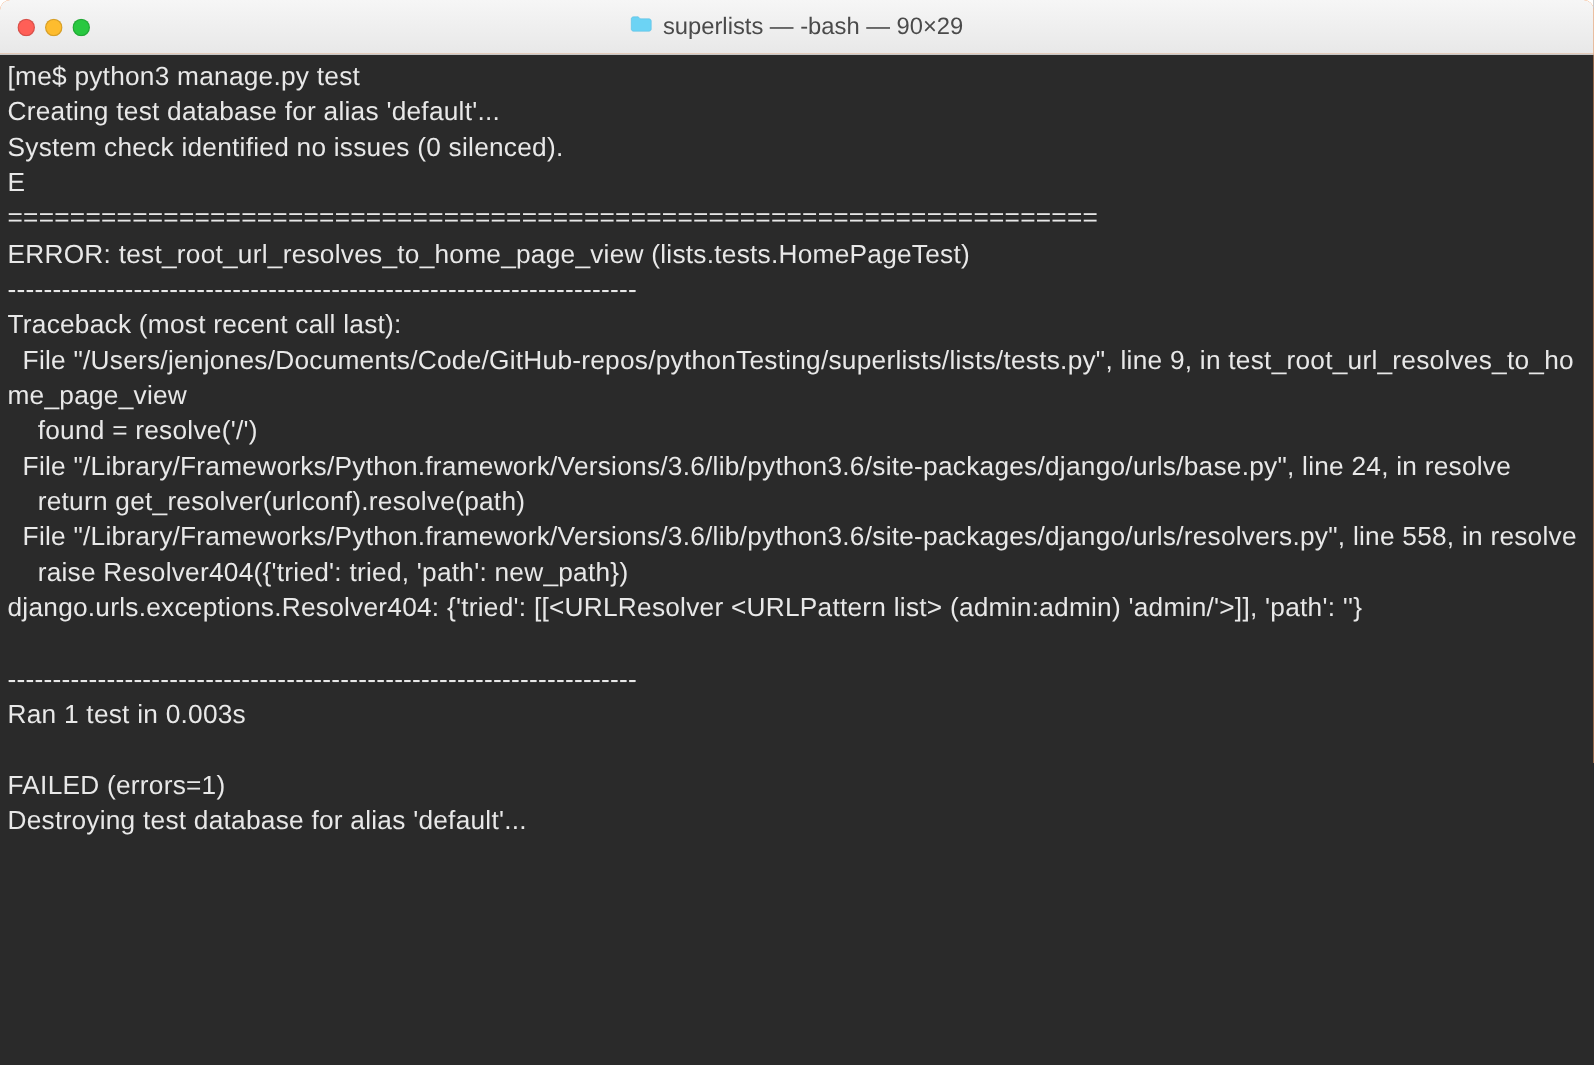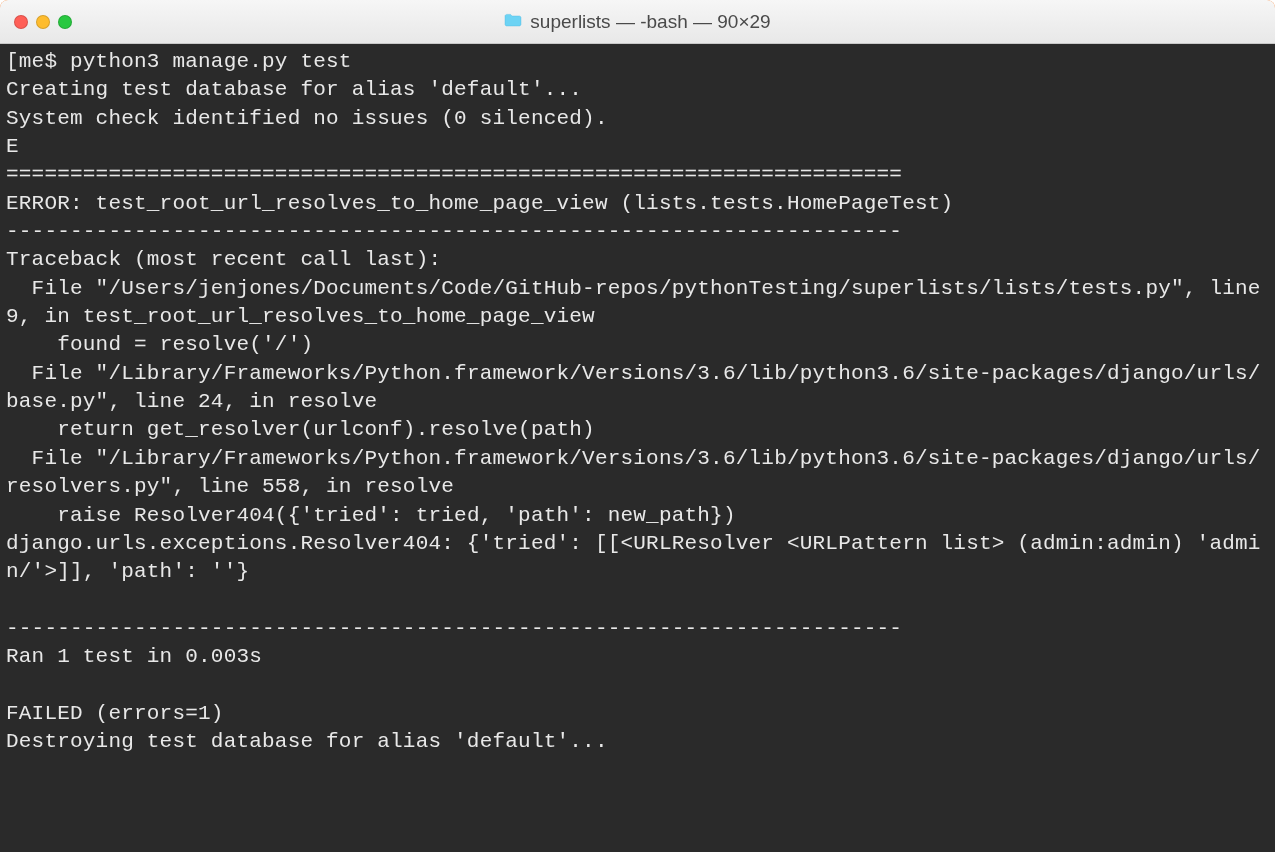--- a/index.html
+++ b/index.html
@@ -7,21 +7,21 @@
   .window { width: 1275px; height: 852px; background: #f97316; display: flex; flex-direction: column; border-radius: 8px 8px 0 0; overflow: hidden; }
   .titlebar { height: 44px; background: linear-gradient(to bottom, #f6f6f6, #e8e8e8); display: flex; align-items: center; padding: 0 14px; position: relative; border-bottom: 1px solid #c8c8c8; }
   .traffic-lights { display: flex; gap: 8px; }
   .traffic-light { width: 14px; height: 14px; border-radius: 50%; border: 0.5px solid rgba(0,0,0,0.15); }
   .tl-close { background: #ff5f57; }
   .tl-min { background: #febc2e; }
   .tl-max { background: #28c840; }
   .title-wrap { position: absolute; left: 0; right: 0; display: flex; align-items: center; justify-content: center; gap: 8px; pointer-events: none; }
   .folder-icon { width: 18px; height: 14px; }
   .title-text { font-size: 19px; color: #4a4a4a; font-weight: 400; }
-  .terminal { flex: 1; background: #2a2a2a; color: #e8e8e8; font-family: Liberation Mono, monospace; font-size: 21px; line-height: 1.35; padding: 4px 6px; white-space: pre-wrap; word-break: break-all; letter-spacing: 0.2px; }
+  .terminal { flex: 1; background: #2a2a2a; color: #e8e8e8; font-family: Liberation Sans, sans-serif; font-size: 21px; line-height: 1.35; padding: 4px 6px; white-space: pre-wrap; word-break: break-all; letter-spacing: 0.2px; }
   .terminal .line { display: block; }
 </style>
 </head>
 <body>
 
 <div class="window">
   <div class="titlebar">
     <div class="traffic-lights">
       <div class="traffic-light tl-close"></div>
       <div class="traffic-light tl-min"></div>

